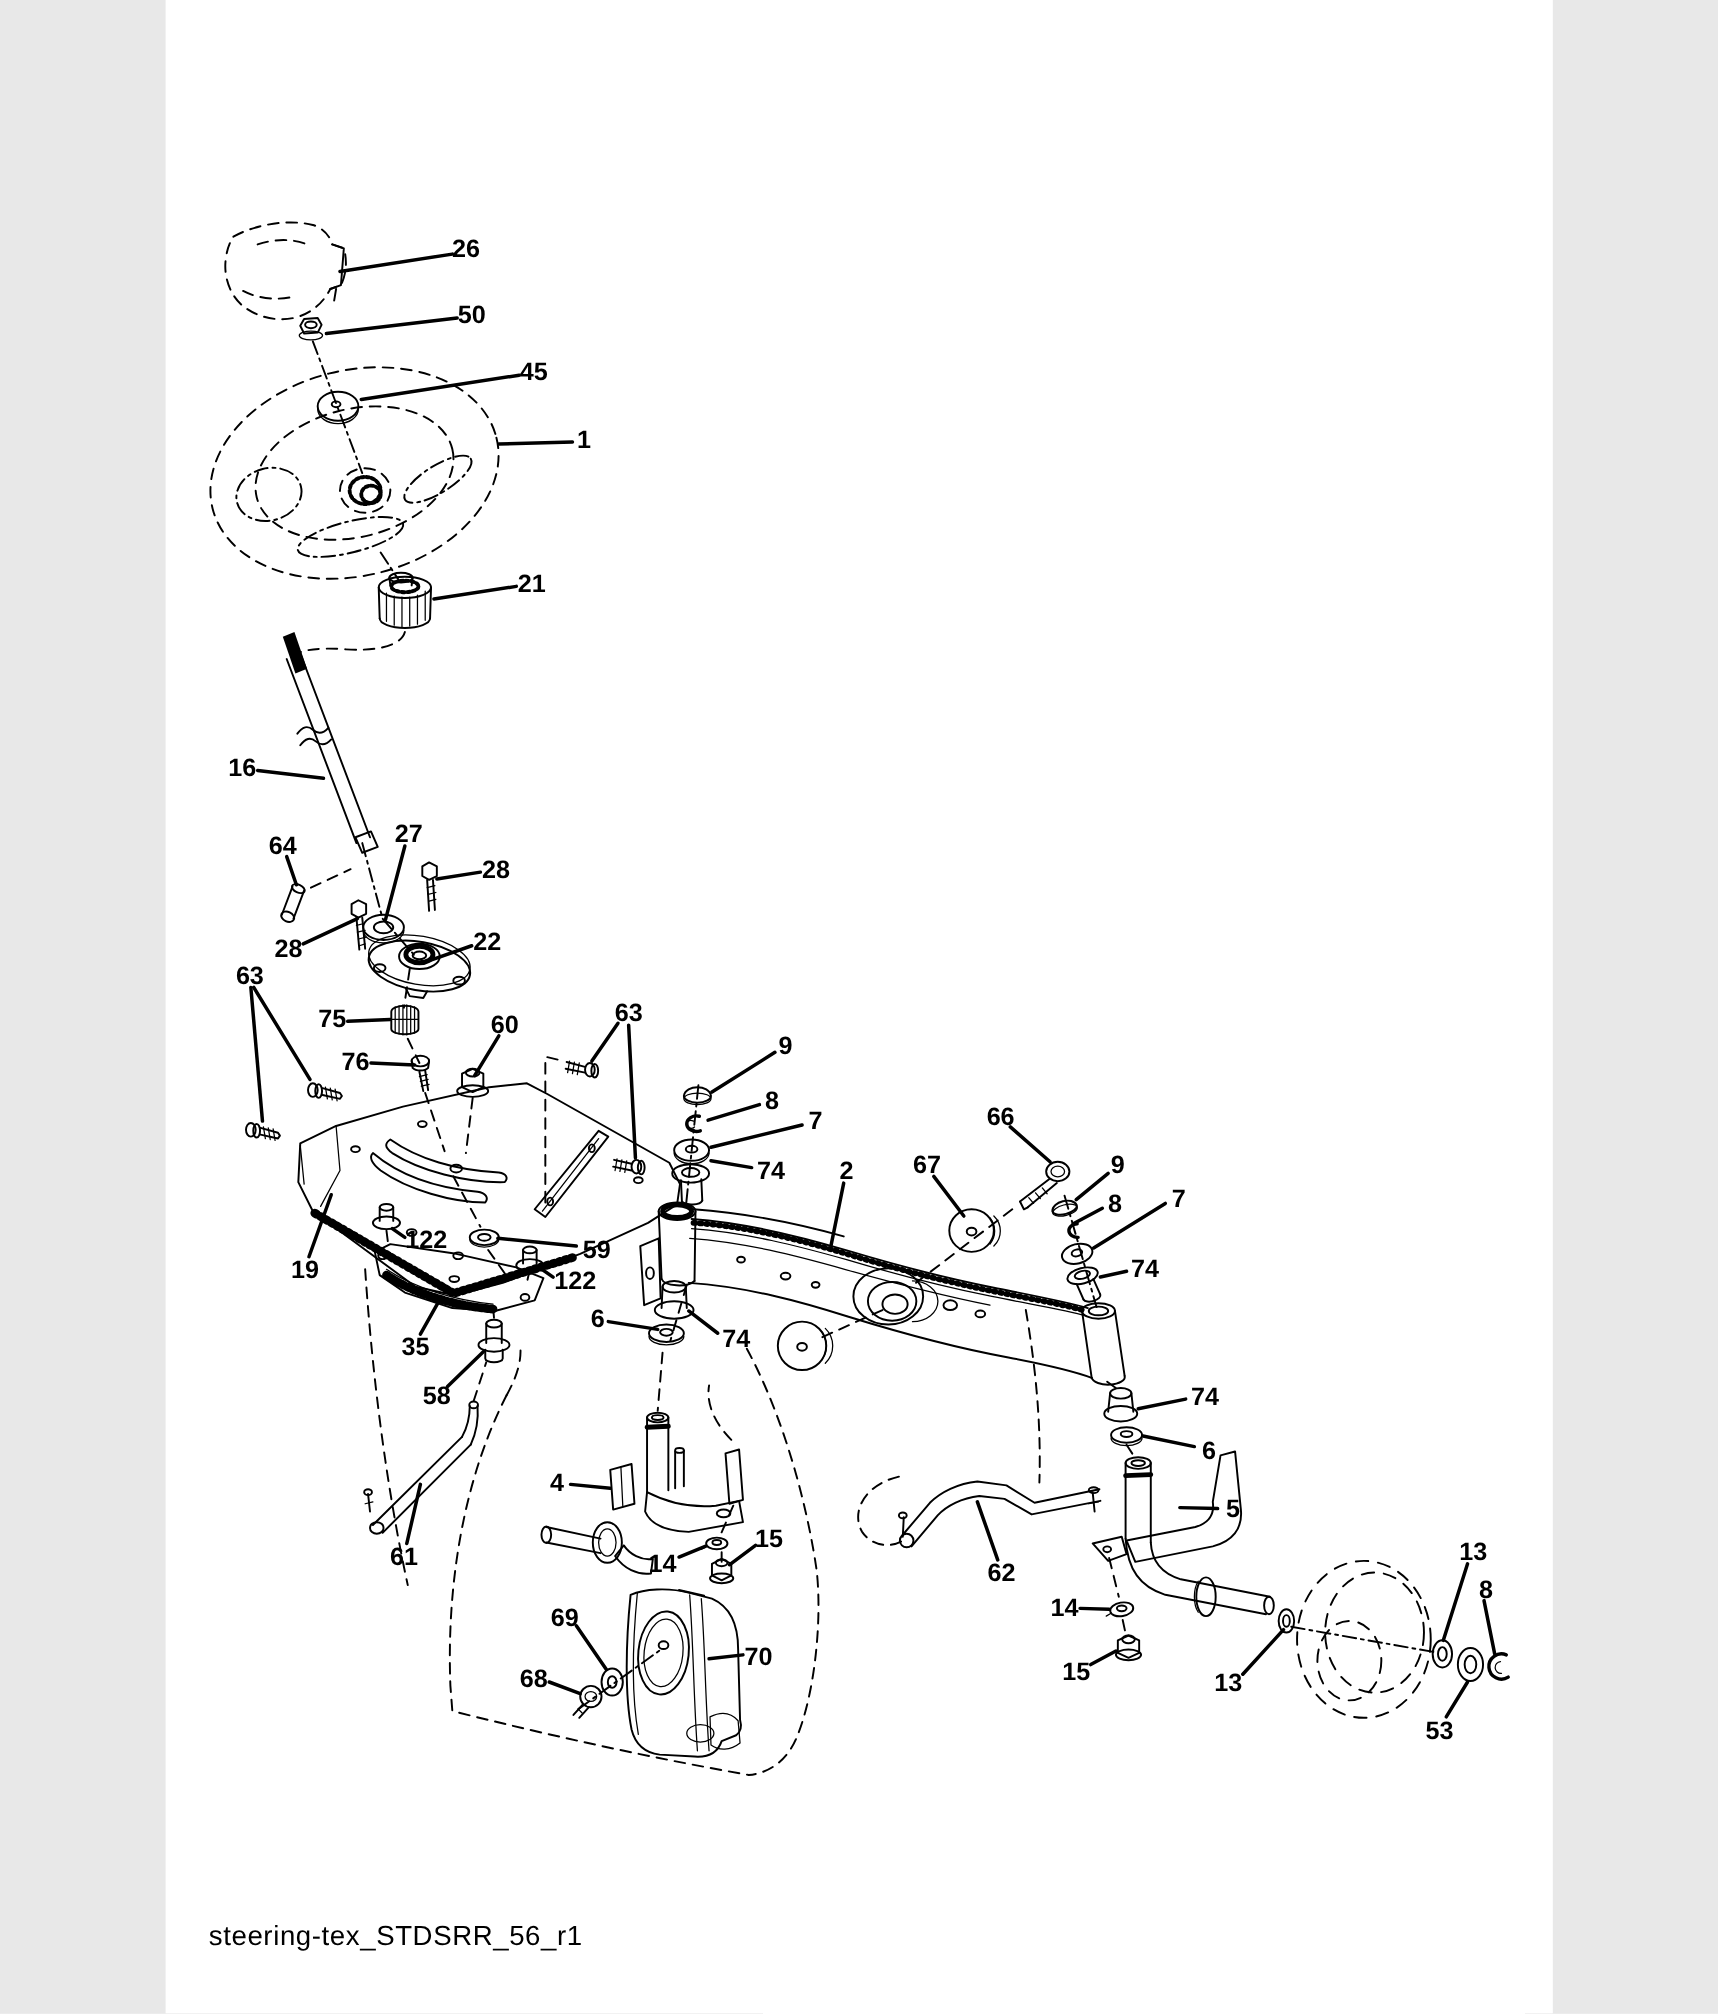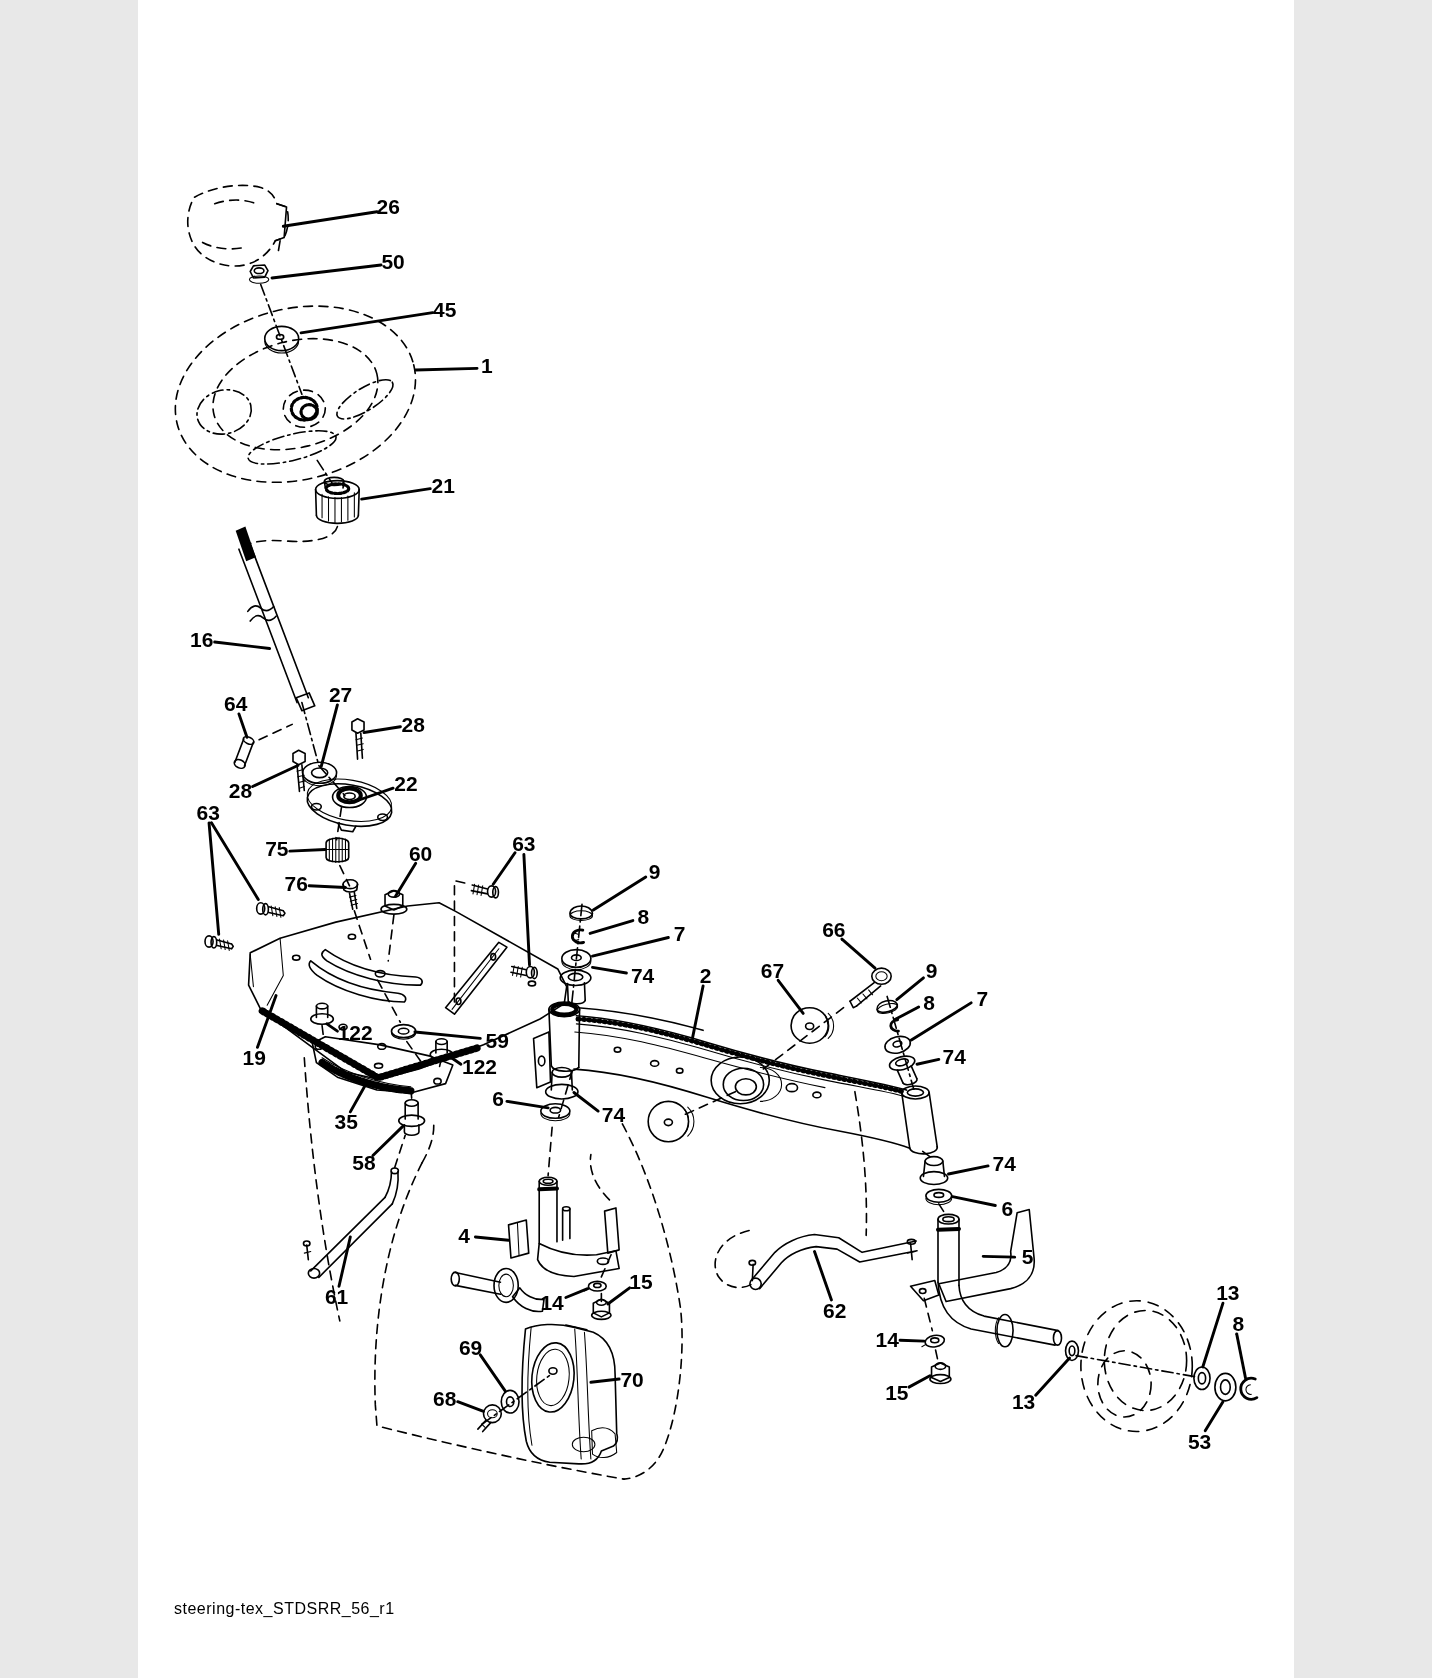--- a/index.html
+++ b/index.html
@@ -14,21 +14,21 @@
   #art .dash2{stroke-dasharray:13 10;}
   #art .dd{stroke-dasharray:14 5 3 5;}
   #art .hatch{stroke-width:9;stroke-dasharray:2 4.5;}
   #art .hatch2{stroke-width:6;stroke-dasharray:1.5 5;}
   #art .teeth{stroke-width:9;stroke-dasharray:3 3;}
   #art .spline{stroke-width:4;stroke-dasharray:3 2.5;}
   #art .clip{stroke-width:3.5;}
   #art .leader{stroke-width:3.6;stroke-dasharray:none;}
   #art text.callout{font-family:"Liberation Sans",sans-serif;font-weight:bold;font-size:26px;
        fill:#000;stroke:none;text-anchor:middle;}
-  .footer-id{position:absolute;left:36px;top:1600px;font-size:16px;color:#000;letter-spacing:0.5px;}
+  .footer-id{position:absolute;left:36px;top:1600px;font-size:23px;color:#000;letter-spacing:0.5px;}
 </style>
 </head>
 <body>
 
 <div id="stage">
   <svg id="art" viewBox="0 0 1432 1678" xmlns="http://www.w3.org/2000/svg">
 
     <g>
       <path class="dash" d="M 70,44 C 95,30 130,26 152,32 C 163,35 170,44 172,52 L 184,56 C 188,70 186,84 181,94 L 170,98 C 163,112 150,124 132,128 C 112,132 92,126 78,114 C 66,103 60,85 62,68 C 63,58 66,50 70,44 Z"></path>
       <path class="dash" d="M 95,52 C 112,46 132,46 146,52"></path>

